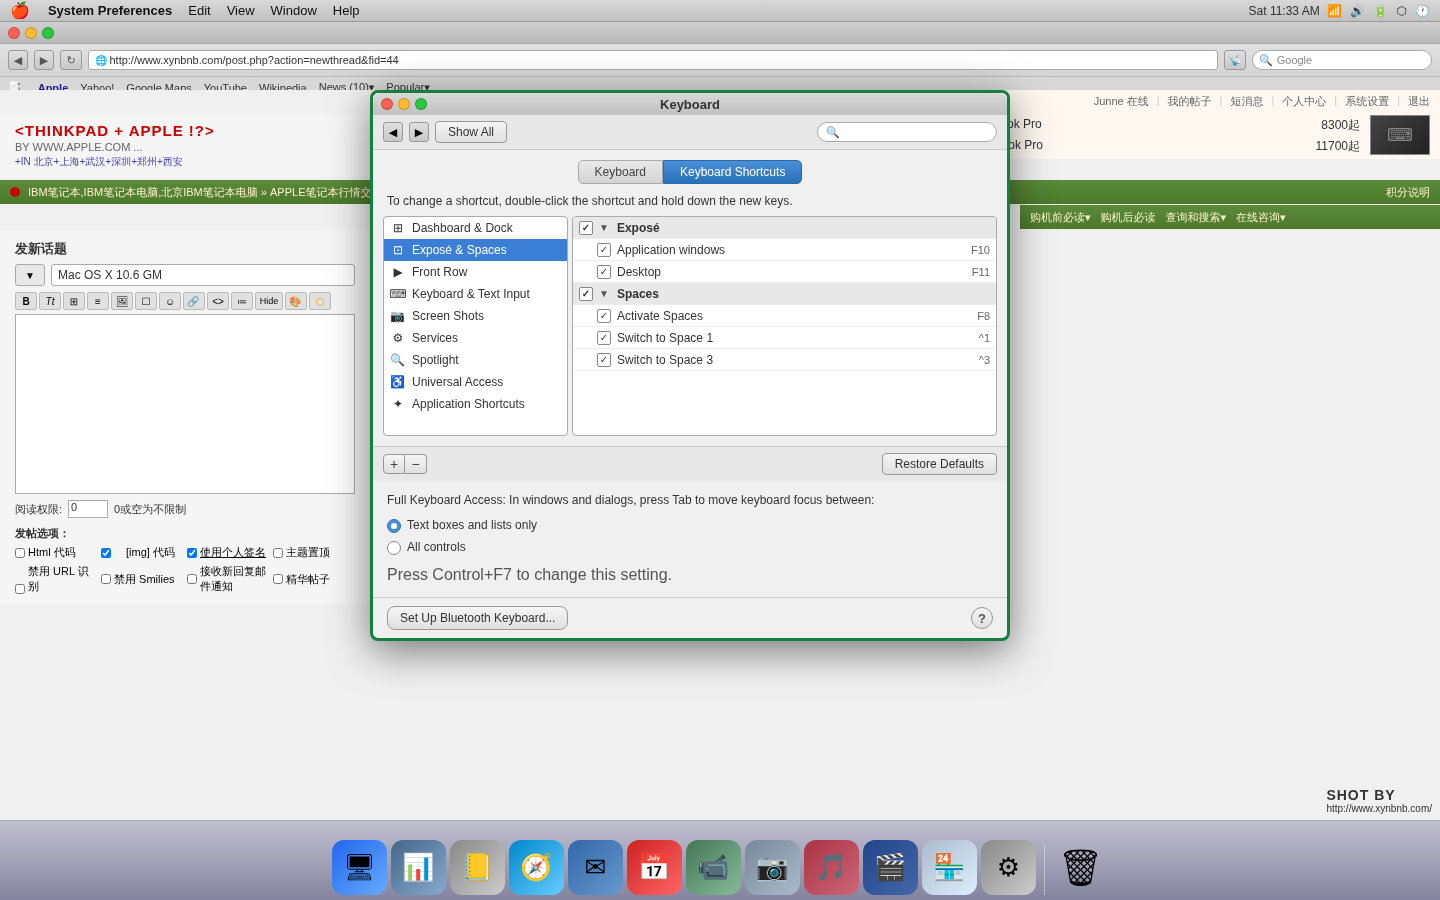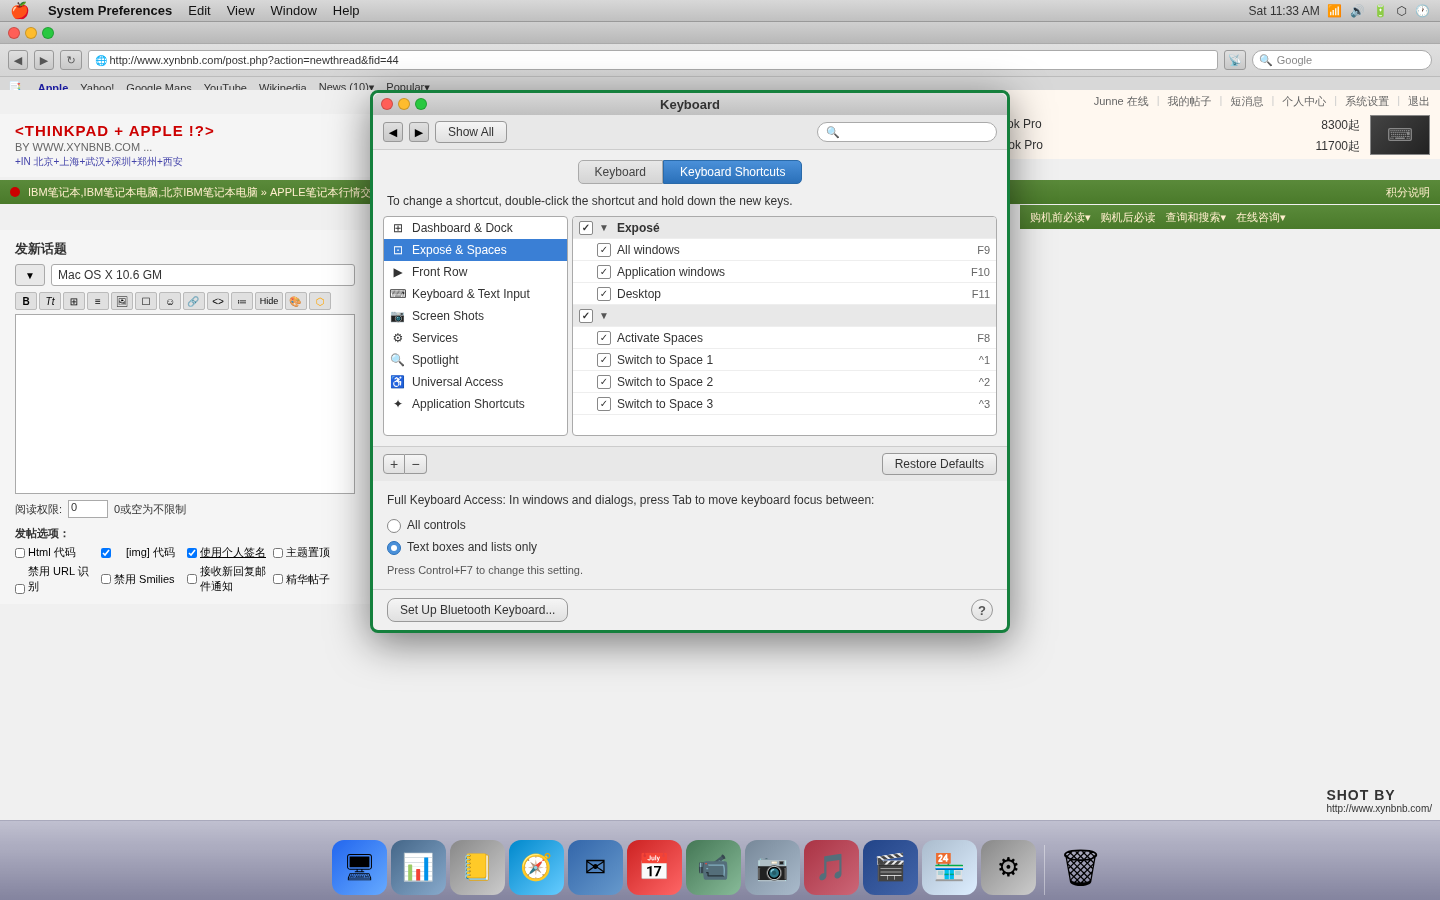--- a/index.html
+++ b/index.html
@@ -480,21 +480,21 @@
       border-color: #2a70b9;
     }
     .fka-radio.selected::after {
       content: '';
       width: 6px;
       height: 6px;
       background: white;
       border-radius: 50%;
     }
     .fka-note {
-      font-size: 11px;
+      font-size: 16px;
       color: #555;
       margin-top: 4px;
     }
     .dialog-footer {
       display: flex;
       align-items: center;
       justify-content: space-between;
       padding: 8px 14px;
       border-top: 1px solid #ccc;
     }
@@ -597,21 +597,21 @@
 <div class="website-bg">
 
   <div class="site-nav">
     <div class="site-nav-red"></div>
     <span class="site-nav-text">IBM笔记本,IBM笔记本电脑,北京IBM笔记本电脑 » APPLE笔记本行情交流</span>
     <span style="font-size:11px; color:#ffeecc; margin-left:10px;">积分说明</span>
   </div>
 
   <div style="position:absolute; top:24px; left:0; width:380px; background:#f5f5f5; padding:8px 15px;">
     <div class="site-logo">&lt;THINKPAD + APPLE !?&gt;</div>
-    <div class="site-sub">BY WWW.XYNBNB.COM ...</div>
+    <div class="site-sub">BY WWW.APPLE.COM ...</div>
     <div class="site-cities">+IN 北京+上海+武汉+深圳+郑州+西安</div>
   </div>
 
   <div style="position:absolute; top:0; right:0; width:500px; background:#fff8f0; padding:2px 10px;">
     <div style="display:flex; gap:8px; justify-content:flex-end; font-size:11px; color:#666; padding:2px 0;">
       <span>Junne 在线</span>
       <span style="color:#ccc;">|</span>
       <span>我的帖子</span>
       <span style="color:#ccc;">|</span>
       <span>短消息</span>
@@ -794,79 +794,70 @@
 
       <div class="shortcuts-table">
 
         <div class="shortcut-row group">
           <div class="shortcut-check checked"></div>
           <span style="color:#555; font-size:10px; margin-right:2px;">▼</span>
           <span class="shortcut-name">Exposé</span>
         </div>
         <div class="shortcut-row sub">
           <div class="shortcut-check checked"></div>
-          <span class="shortcut-name">All windows</span>
-          <span class="shortcut-key">F9</span>
-        </div>
-        <div class="shortcut-row sub">
-          <div class="shortcut-check checked"></div>
           <span class="shortcut-name">Application windows</span>
           <span class="shortcut-key">F10</span>
         </div>
         <div class="shortcut-row sub">
           <div class="shortcut-check checked"></div>
           <span class="shortcut-name">Desktop</span>
           <span class="shortcut-key">F11</span>
         </div>
 
         <div class="shortcut-row group">
           <div class="shortcut-check checked"></div>
           <span style="color:#555; font-size:10px; margin-right:2px;">▼</span>
+          <span class="shortcut-name">Spaces</span>
         </div>
         <div class="shortcut-row sub">
           <div class="shortcut-check checked"></div>
           <span class="shortcut-name">Activate Spaces</span>
           <span class="shortcut-key">F8</span>
         </div>
         <div class="shortcut-row sub">
           <div class="shortcut-check checked"></div>
           <span class="shortcut-name">Switch to Space 1</span>
           <span class="shortcut-key">^1</span>
         </div>
         <div class="shortcut-row sub">
           <div class="shortcut-check checked"></div>
-          <span class="shortcut-name">Switch to Space 2</span>
-          <span class="shortcut-key">^2</span>
-        </div>
-        <div class="shortcut-row sub">
-          <div class="shortcut-check checked"></div>
           <span class="shortcut-name">Switch to Space 3</span>
           <span class="shortcut-key">^3</span>
         </div>
       </div>
     </div>
   </div>
 
   <div class="dialog-bottom-bar">
     <div class="add-remove-btns">
       <div class="add-remove-btn">+</div>
       <div class="add-remove-btn">−</div>
     </div>
     <div class="restore-btn">Restore Defaults</div>
   </div>
 
   <div class="dialog-fka">
     <div class="fka-title">Full Keyboard Access: In windows and dialogs, press Tab to move keyboard focus between:</div>
     <div class="fka-radio-row">
+      <div class="fka-radio selected"></div>
+      <span>Text boxes and lists only</span>
+    </div>
+    <div class="fka-radio-row">
       <div class="fka-radio"></div>
       <span>All controls</span>
-    </div>
-    <div class="fka-radio-row">
-      <div class="fka-radio selected"></div>
-      <span>Text boxes and lists only</span>
     </div>
     <div class="fka-note">Press Control+F7 to change this setting.</div>
   </div>
 
   <div class="dialog-footer">
     <div class="bluetooth-btn">Set Up Bluetooth Keyboard...</div>
     <div class="help-btn">?</div>
   </div>
 </div>
 

